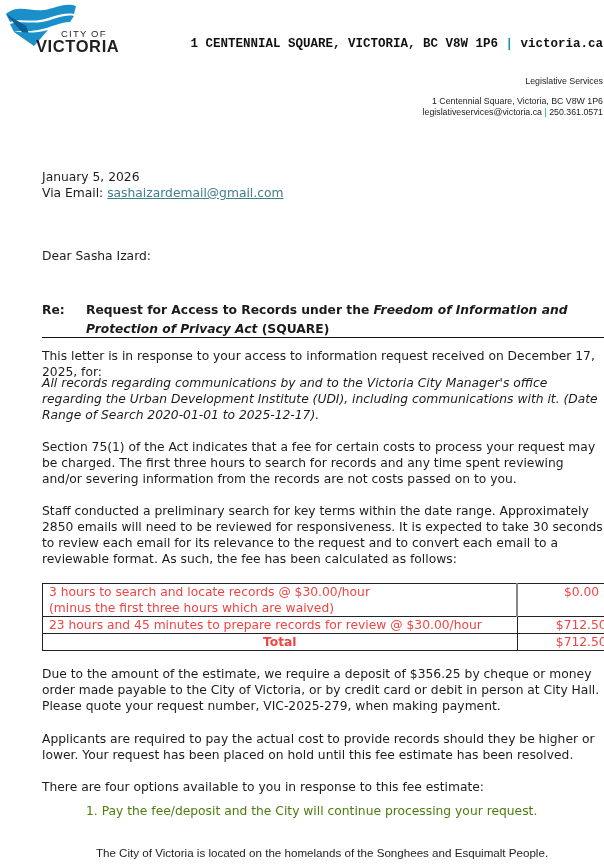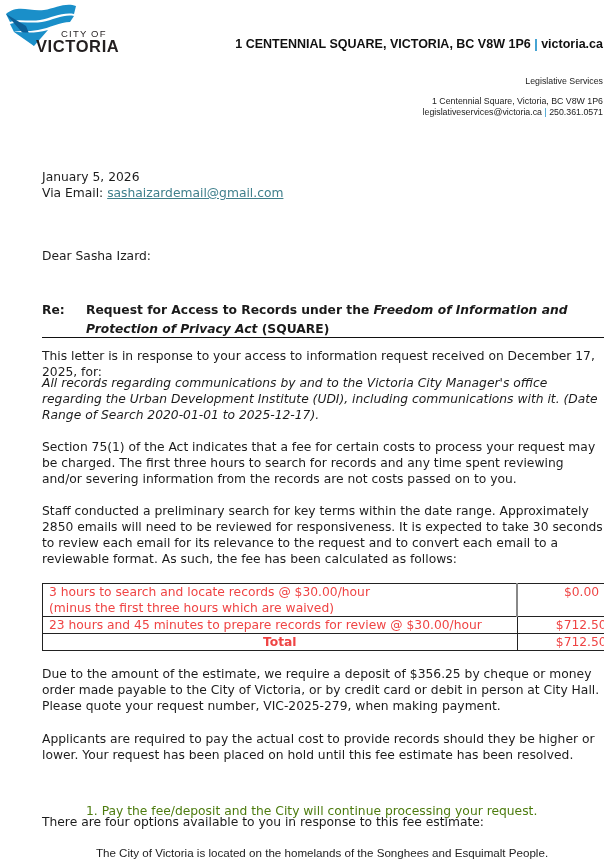--- a/index.html
+++ b/index.html
@@ -7,21 +7,21 @@
     width: 604px; height: 867px; position: relative; overflow: hidden;
     font-family: "DejaVu Sans", sans-serif; color: #1a1a1a;
   }
   .logo { position: absolute; left: 4px; top: 2px; width: 124px; height: 52px; }
   .logo svg { position: absolute; left: 0; top: 0; }
   .logo-city { position: absolute; left: 57px; top: 26px; font-family: "Liberation Sans", sans-serif;
     font-size: 9.5px; letter-spacing: 1.2px; color: #231f20; font-weight: normal; }
   .logo-victoria { position: absolute; left: 32px; top: 35px; font-family: "Liberation Sans", sans-serif;
     font-size: 16.5px; font-weight: bold; letter-spacing: 0.6px; color: #231f20; }
 
-  .top-address { position: absolute; right: 1px; top: 37px; font-family: Liberation Sans, sans-serif;
+  .top-address { position: absolute; right: 1px; top: 37px; font-family: Liberation Mono, monospace;
     font-size: 12.5px; font-weight: bold; color: #111; white-space: nowrap; }
   .pipe { color: #1a8fc9; font-weight: bold; }
 
   .dept { position: absolute; right: 1px; top: 76px; font-family: "Liberation Sans", sans-serif;
     font-size: 8.8px; color: #222; text-align: right; }
   .dept-addr { position: absolute; right: 1px; top: 96px; font-family: "Liberation Sans", sans-serif;
     font-size: 8.8px; color: #222; text-align: right; line-height: 11px; }
   .dept-addr .pipe { font-weight: normal; }
 
   .block { position: absolute; left: 42px; font-size: 12.3px; line-height: 16px; color: #1c1c1c; }
@@ -43,21 +43,21 @@
   table.fees { position: absolute; left: 42px; top: 583px; width: 604px; border-collapse: collapse;
     font-size: 12.3px; color: #ef4444; }
   table.fees td { border: 1px solid #222; padding: 0 6px; line-height: 16px; vertical-align: top; }
   table.fees td.amt { text-align: center; width: 115px; margin-top: 21px; }
   table.fees tr.first td.desc { border-right: 2px solid #888; }
   table.fees tr.total td { font-weight: bold; text-align: center; }
   table.fees tr.total td.amt { font-weight: normal; }
 
   .p5 { top: 666px; }
   .p6 { top: 731px; }
-  .p7 { top: 779px; margin-top: 35px; }
+  .p7 { top: 779px; }
   .list-item { position: absolute; left: 86px; top: 803px; font-size: 12.3px; line-height: 16px; color: #4d7c0f; }
 
   .footer { position: absolute; left: 0; top: 846px; width: 644px; text-align: center;
     font-family: "Liberation Sans", sans-serif; font-size: 11.6px; color: #1c1c1c; }
 </style>
 </head>
 <body>
 
 <div class="logo">
   <svg width="80" height="48" viewBox="0 0 80 48">

